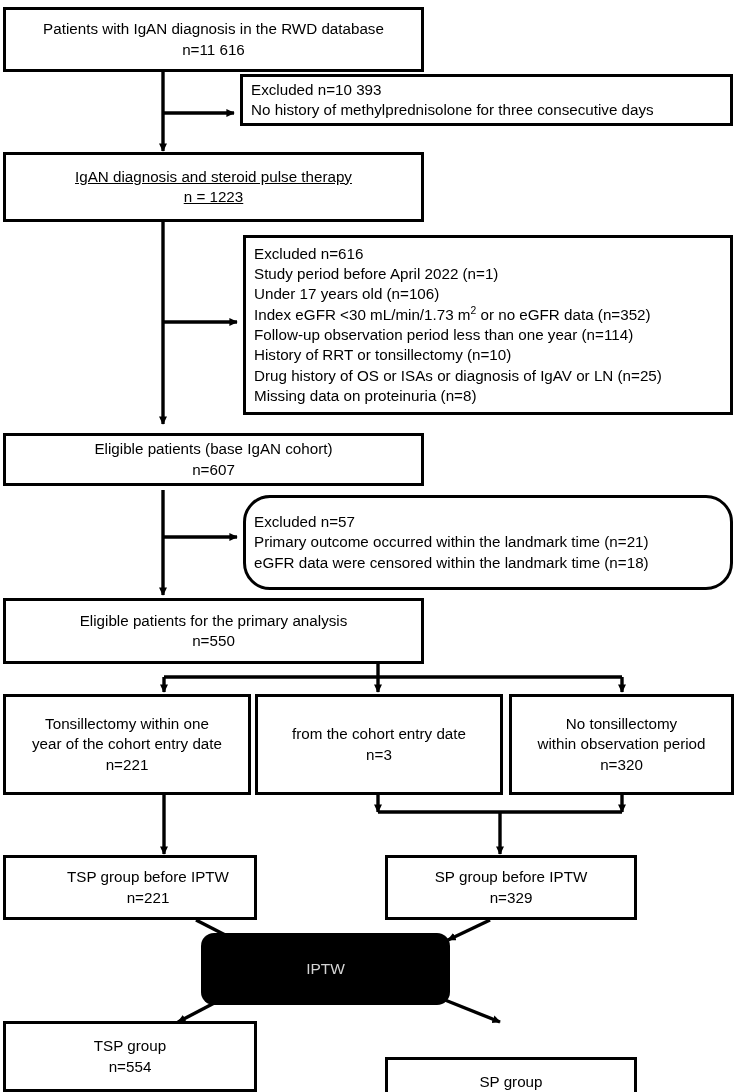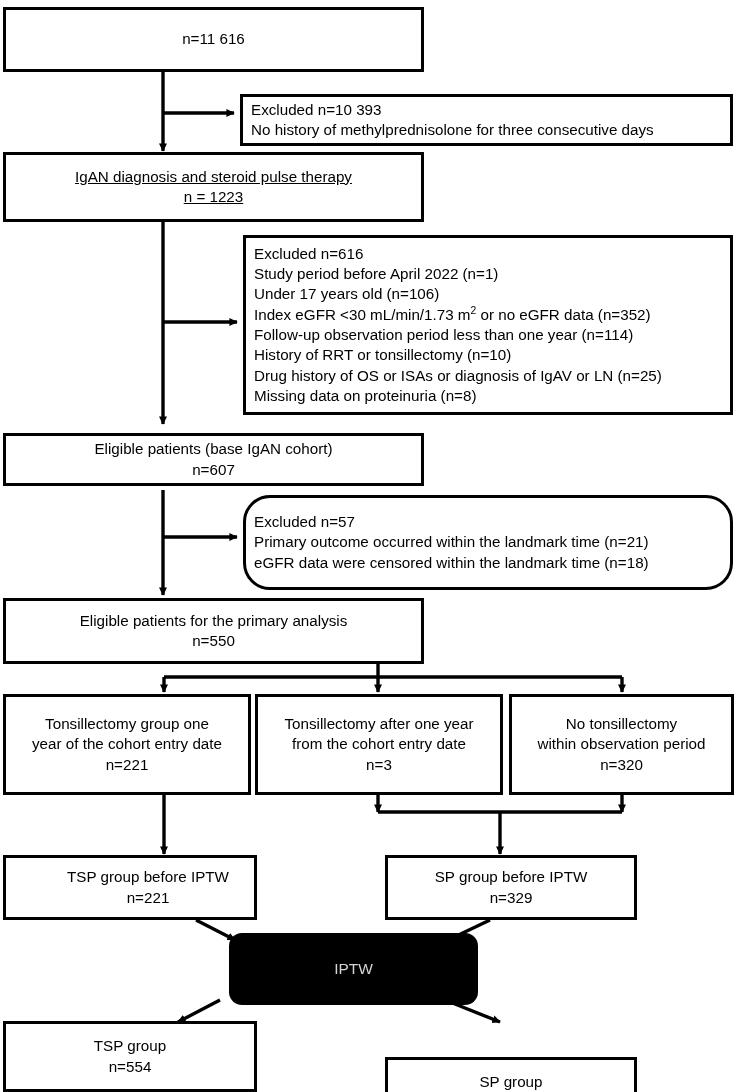--- a/index.html
+++ b/index.html
@@ -46,21 +46,20 @@
   }
   .node.center .inner { align-items: center; text-align: center; }
   .node.left .inner { align-items: flex-start; text-align: left; padding-left: 8px; }
   .line { display: block; white-space: nowrap; }
   .node.iptw {
     background: #000000;
     border: none;
     border-radius: 13px;
     color: #d4d4d4;
     font-size: 15.5px;
-    margin-left: 28px;
   }
   .node.iptw .inner { align-items: center; justify-content: center; text-align: center; }
   sup { font-size: 0.68em; vertical-align: super; line-height: 0; }
 </style>
 </head>
 <body>
 
 <div id="flowchart-root">
 
   <svg class="connectors" viewBox="0 0 738 1092">
@@ -99,25 +98,26 @@
       <path d="M196,920 L235,940" marker-end="url(#ah)"></path>
       <path d="M490,920 L448,940" marker-end="url(#ah)"></path>
 
       <path d="M220,1000 L178,1022" marker-end="url(#ah)"></path>
       <path d="M445,1000 L500,1022" marker-end="url(#ah)"></path>
     </g>
   </svg>
 
   <div class="node center" style="left:3px; top:7px; width:421px; height:65px;">
     <div class="inner">
+      <span class="line">Patients with IgAN diagnosis in the RWD database</span>
       <span class="line">n=11 616</span>
     </div>
   </div>
 
-  <div class="node left" style="left:240px; top:94px; width:493px; height:52px;">
+  <div class="node left" style="left:240px; top:74px; width:493px; height:52px;">
     <div class="inner">
       <span class="line">Excluded n=10 393</span>
       <span class="line">No history of methylprednisolone for three consecutive days</span>
     </div>
   </div>
 
   <div class="node center" style="left:3px; top:152px; width:421px; height:70px;text-decoration:underline;">
     <div class="inner">
       <span class="line">IgAN diagnosis and steroid pulse therapy</span>
       <span class="line">n = 1223</span>
@@ -154,29 +154,28 @@
 
   <div class="node center" style="left:3px; top:598px; width:421px; height:66px;">
     <div class="inner">
       <span class="line">Eligible patients for the primary analysis</span>
       <span class="line">n=550</span>
     </div>
   </div>
 
   <div class="node center" style="left:3px; top:694px; width:248px; height:101px;">
     <div class="inner">
-      <span class="line">Tonsillectomy group one</span>
+      <span class="line">Tonsillectomy within one</span>
       <span class="line">year of the cohort entry date</span>
       <span class="line">n=221</span>
     </div>
   </div>
 
   <div class="node center" style="left:255px; top:694px; width:248px; height:101px;">
     <div class="inner">
-      <span class="line">Tonsillectomy after one year</span>
       <span class="line">from the cohort entry date</span>
       <span class="line">n=3</span>
     </div>
   </div>
 
   <div class="node center" style="left:509px; top:694px; width:225px; height:101px;">
     <div class="inner">
       <span class="line">No tonsillectomy</span>
       <span class="line">within observation period</span>
       <span class="line">n=320</span>

